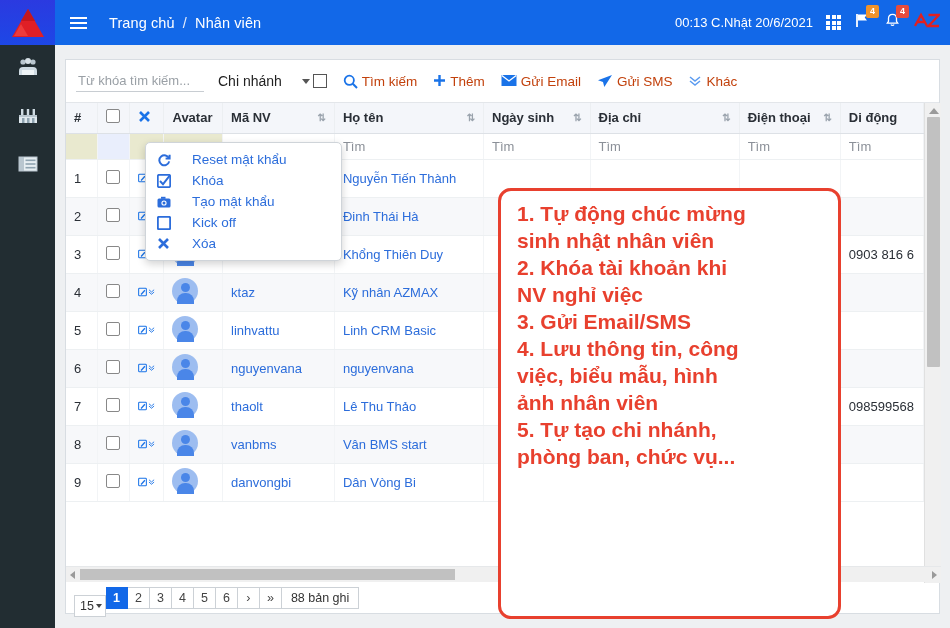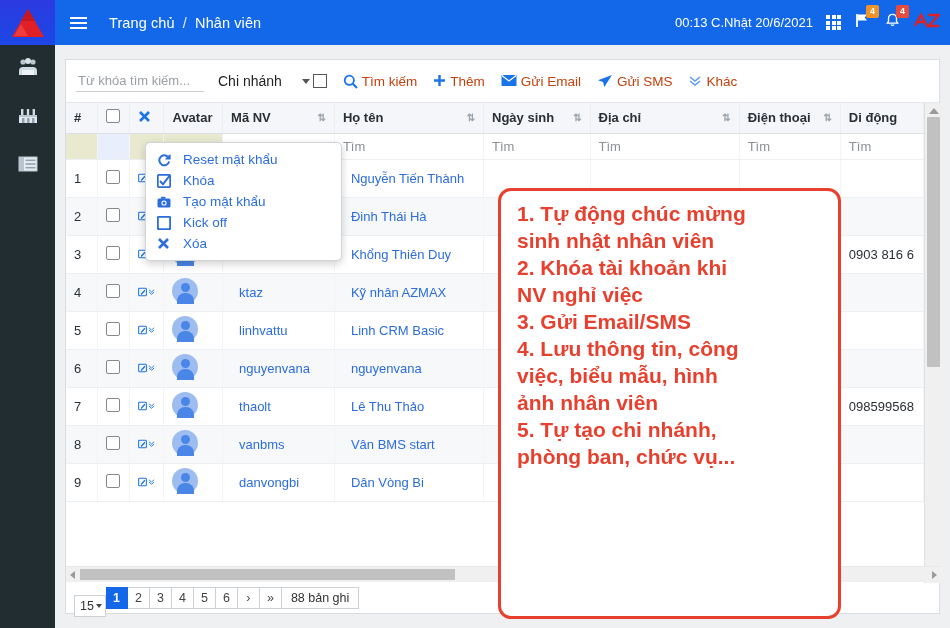--- a/index.html
+++ b/index.html
@@ -120,37 +120,37 @@
     border-bottom:1px solid #edf0f2; border-right:1px solid #f2f4f6;
     font-size:13px; padding: 0 8px; height:38px; vertical-align:middle;
     color:#2a2f36; white-space:nowrap; overflow:hidden;
   }
   tr.filter-row td { height: 26px; padding:0 8px; }
   .f-beige { background:#e9e9cf; }
   .f-blue { background:#e9eefc; }
   .f-in { color:#8b9098; font-size:13px; }
   tr.alt td { background:#f7f8fa; }
   td.c-num { color:#2a2f36; }
-  a.cell-link { color:#2c6ddb; text-decoration:none;margin-left:8px; }
+  a.cell-link { color:#2c6ddb; text-decoration:none; }
   .chk { width:14px;height:14px;border:1px solid #888;background:#fff;display:inline-block;border-radius:2px;cursor:pointer; }
   .avatar {
     width:26px;height:26px;border-radius:50%;background:#9dbdf0;display:inline-block;position:relative;
   }
   .avatar::before{content:"";position:absolute;left:8.5px;top:5px;width:9px;height:9px;border-radius:50%;background:#4a86e8;}
   .avatar::after{content:"";position:absolute;left:4.5px;top:15px;width:17px;height:11px;border-radius:8px 8px 0 0;background:#4a86e8;}
   .row-edit { display:flex; align-items:center; gap:1px; color:#1a73e8; cursor:pointer; }
 
   
   .ctx-menu {
     position:absolute; left:79px; top:39px; width:197px;
     background:#fff; border:1px solid #cfd4d9; border-radius:5px;
     box-shadow:0 3px 9px rgba(0,0,0,.18); padding:6px 0; z-index:40;
   }
   .ctx-item {
-    display:flex; align-items:center; gap:12px; padding:3px 10px;
+    display:flex; align-items:center; gap:21px; padding:3px 10px;
     font-size:13.5px; color:#2c6ddb; cursor:pointer; white-space:nowrap;
   }
   .ctx-item .ci { width:15px; display:flex; justify-content:center; }
 
   
   .annot {
     position:absolute; left:432px; top:128px; width:343px; height:431px;
     border:3px solid #e8402e; border-radius:13px; background:#fff; z-index:50;
     padding:10px 14px 0 16px;
   }

